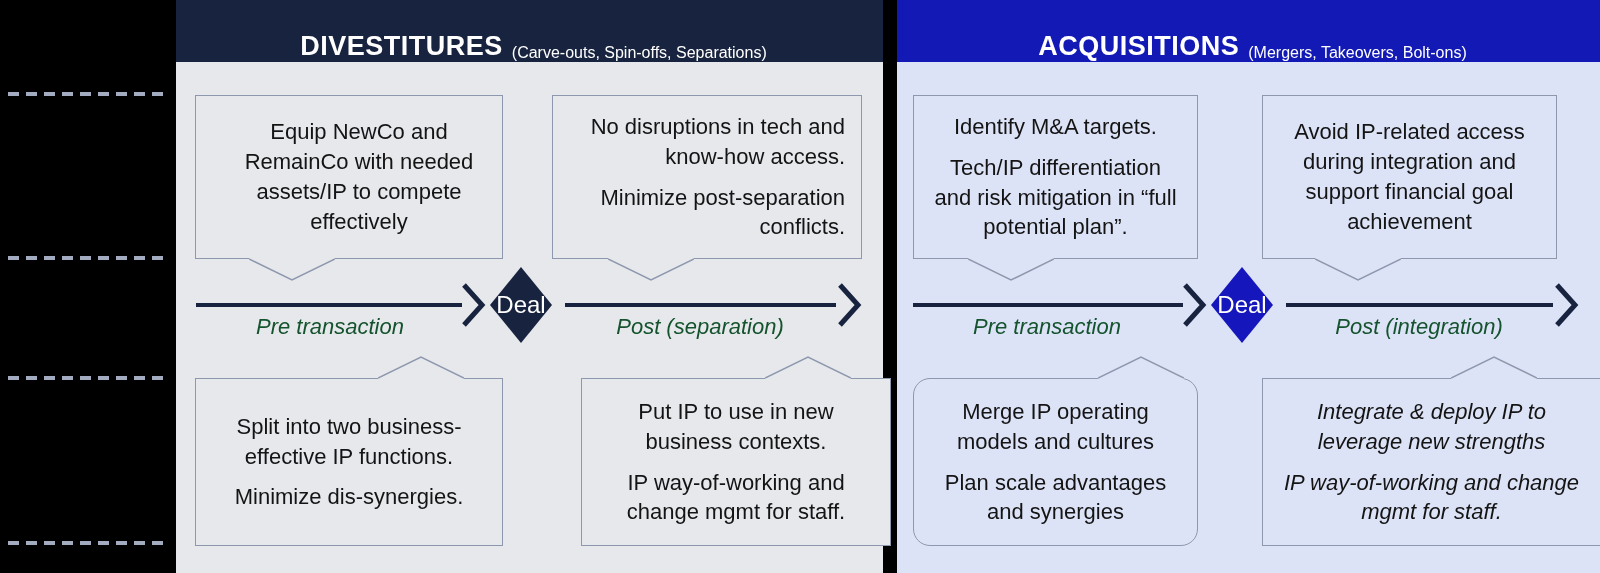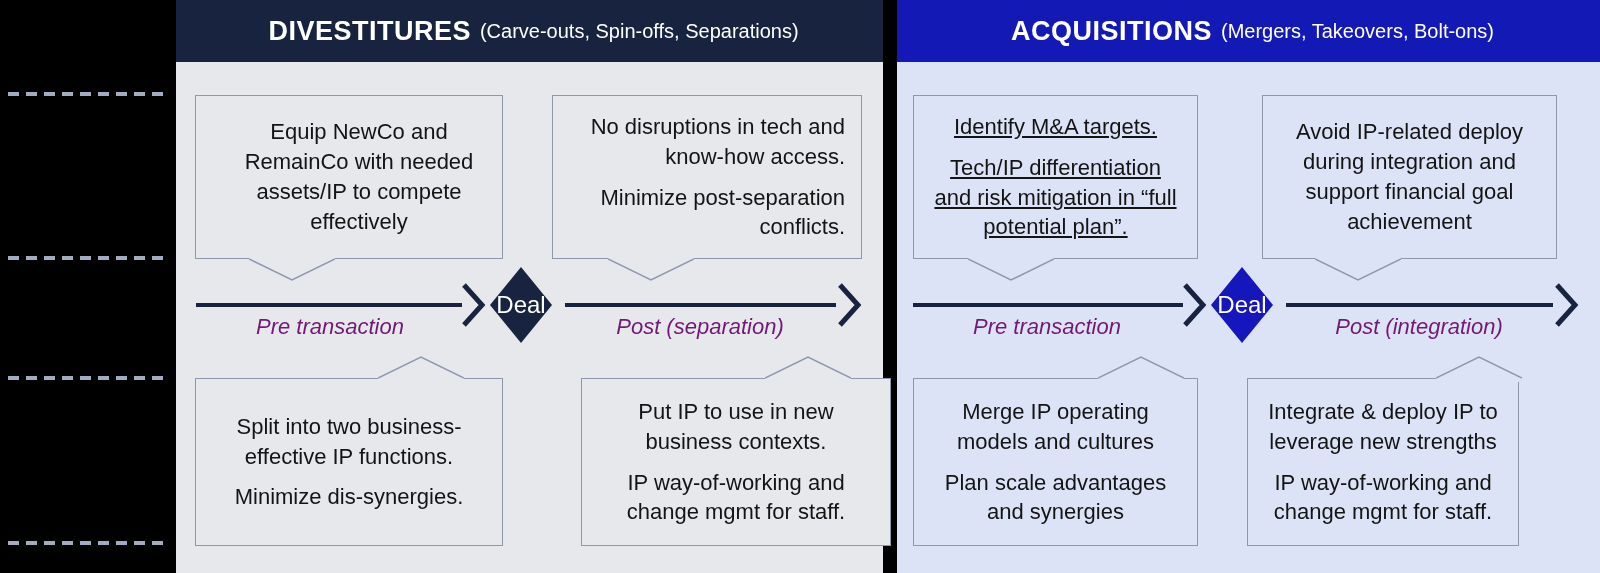--- a/index.html
+++ b/index.html
@@ -12,24 +12,24 @@
   .rail-dash{
     position:absolute;left:8px;width:160px;height:4px;
     background:repeating-linear-gradient(90deg,#a3abc0 0 11px,transparent 11px 18px);
   }
   
   .panel{position:absolute;top:0;height:573px;}
   .panel.divest{left:176px;width:707px;--hdr:#18243f;--body:#e7e8ec;--box:#e6e8ec;--accent:#18243f;--diamond:#18243f;--bord:#8d97ad;}
   .panel.acq{left:897px;width:703px;--hdr:#1219b4;--body:#dde3f7;--box:#dde3f7;--accent:#18243f;--diamond:#1517bd;--bord:#8d97ad;}
   .panel-header{
     height:62px;background:var(--hdr);color:#fff;
-    display:flex;align-items:center;justify-content:center;gap:9px;white-space:nowrap;padding-left:8px;
+    display:flex;align-items:flex-end;justify-content:center;gap:9px;white-space:nowrap;padding-left:8px;
   }
   .panel-title{font-size:27px;font-weight:bold;letter-spacing:.5px;}
-  .panel-subtitle{font-size:20px;font-weight:normal;}
+  .panel-subtitle{font-size:16px;font-weight:normal;}
   .panel-body{position:relative;height:511px;background:var(--body);}
   
   .callout{
     position:absolute;box-sizing:border-box;background:var(--box);
     border:1.5px solid var(--bord);
     display:flex;align-items:center;justify-content:center;text-align:center;
   }
   .callout-text{font-size:22px;line-height:1.36;padding:6px 16px;}
   .callout-text p{margin:0;}
   .callout-text p + p{margin-top:11px;}
@@ -47,21 +47,21 @@
   .diamond{position:absolute;left:313px;top:204px;width:64px;height:78px;}
   .diamond svg{position:absolute;left:0;top:0;}
   .diamond polygon{fill:var(--diamond);}
   .diamond-label{
     position:absolute;left:0;top:0;width:64px;height:78px;
     display:flex;align-items:center;justify-content:center;
     color:#fff;font-size:24px;
   }
   .tl-label{
     position:absolute;top:252px;transform:translateX(-50%);
-    font-style:italic;font-size:22px;white-space:nowrap;color:#701a75;
+    font-style:italic;font-size:22px;white-space:nowrap;color:#14532d;
   }
 </style>
 </head>
 <body>
 
 <div class="canvas">
 
   <div class="rail">
     <div class="rail-dash" style="top:92px"></div>
     <div class="rail-dash" style="top:256px"></div>
@@ -138,53 +138,53 @@
     </div>
   </div>
 
   <div class="panel acq">
     <div class="panel-header">
       <span class="panel-title">ACQUISITIONS</span>
       <span class="panel-subtitle">(Mergers, Takeovers, Bolt-ons)</span>
     </div>
     <div class="panel-body">
 
-      <div class="callout row-top" style="left:16px;width:285px;text-decoration:underline;">
+      <div class="callout row-top" style="left:16px;width:285px;">
         <div class="callout-text">
           <p>Identify M&amp;A targets.</p>
           <p>Tech/IP differentiation and risk mitigation in “full potential plan”.</p>
         </div>
         <svg class="ptr down" style="left:54px" viewBox="0 0 86 26">
           <polygon class="ptr-fill" points="0,0 86,0 86,4 43,25 0,4"></polygon>
           <path class="ptr-stroke" d="M0,4 L43,25 L86,4"></path>
         </svg>
       </div>
 
       <div class="callout row-top" style="left:365px;width:295px;">
         <div class="callout-text">
-          <p>Avoid IP-related deploy during integration and support financial goal achievement</p>
+          <p>Avoid IP-related access during integration and support financial goal achievement</p>
         </div>
         <svg class="ptr down" style="left:52px" viewBox="0 0 86 26">
           <polygon class="ptr-fill" points="0,0 86,0 86,4 43,25 0,4"></polygon>
           <path class="ptr-stroke" d="M0,4 L43,25 L86,4"></path>
         </svg>
       </div>
 
-      <div class="callout row-bottom" style="left:16px;width:285px;">
+      <div class="callout row-bottom" style="left:16px;width:285px;border-radius:17px;">
         <div class="callout-text">
           <p>Merge IP operating models and cultures</p>
           <p>Plan scale advantages and synergies</p>
         </div>
         <svg class="ptr up" style="left:184px" viewBox="0 0 86 26">
           <polygon class="ptr-fill" points="0,26 0,22 43,1 86,22 86,26"></polygon>
           <path class="ptr-stroke" d="M0,22 L43,1 L86,22"></path>
         </svg>
       </div>
 
-      <div class="callout row-bottom" style="left:350px;width:272px;">
+      <div class="callout row-bottom" style="left:365px;width:339px;font-style:italic;">
         <div class="callout-text">
           <p>Integrate &amp; deploy IP to leverage new strengths</p>
           <p>IP way-of-working and change mgmt for staff.</p>
         </div>
         <svg class="ptr up" style="left:188px" viewBox="0 0 86 26">
           <polygon class="ptr-fill" points="0,26 0,22 43,1 86,22 86,26"></polygon>
           <path class="ptr-stroke" d="M0,22 L43,1 L86,22"></path>
         </svg>
       </div>
 

